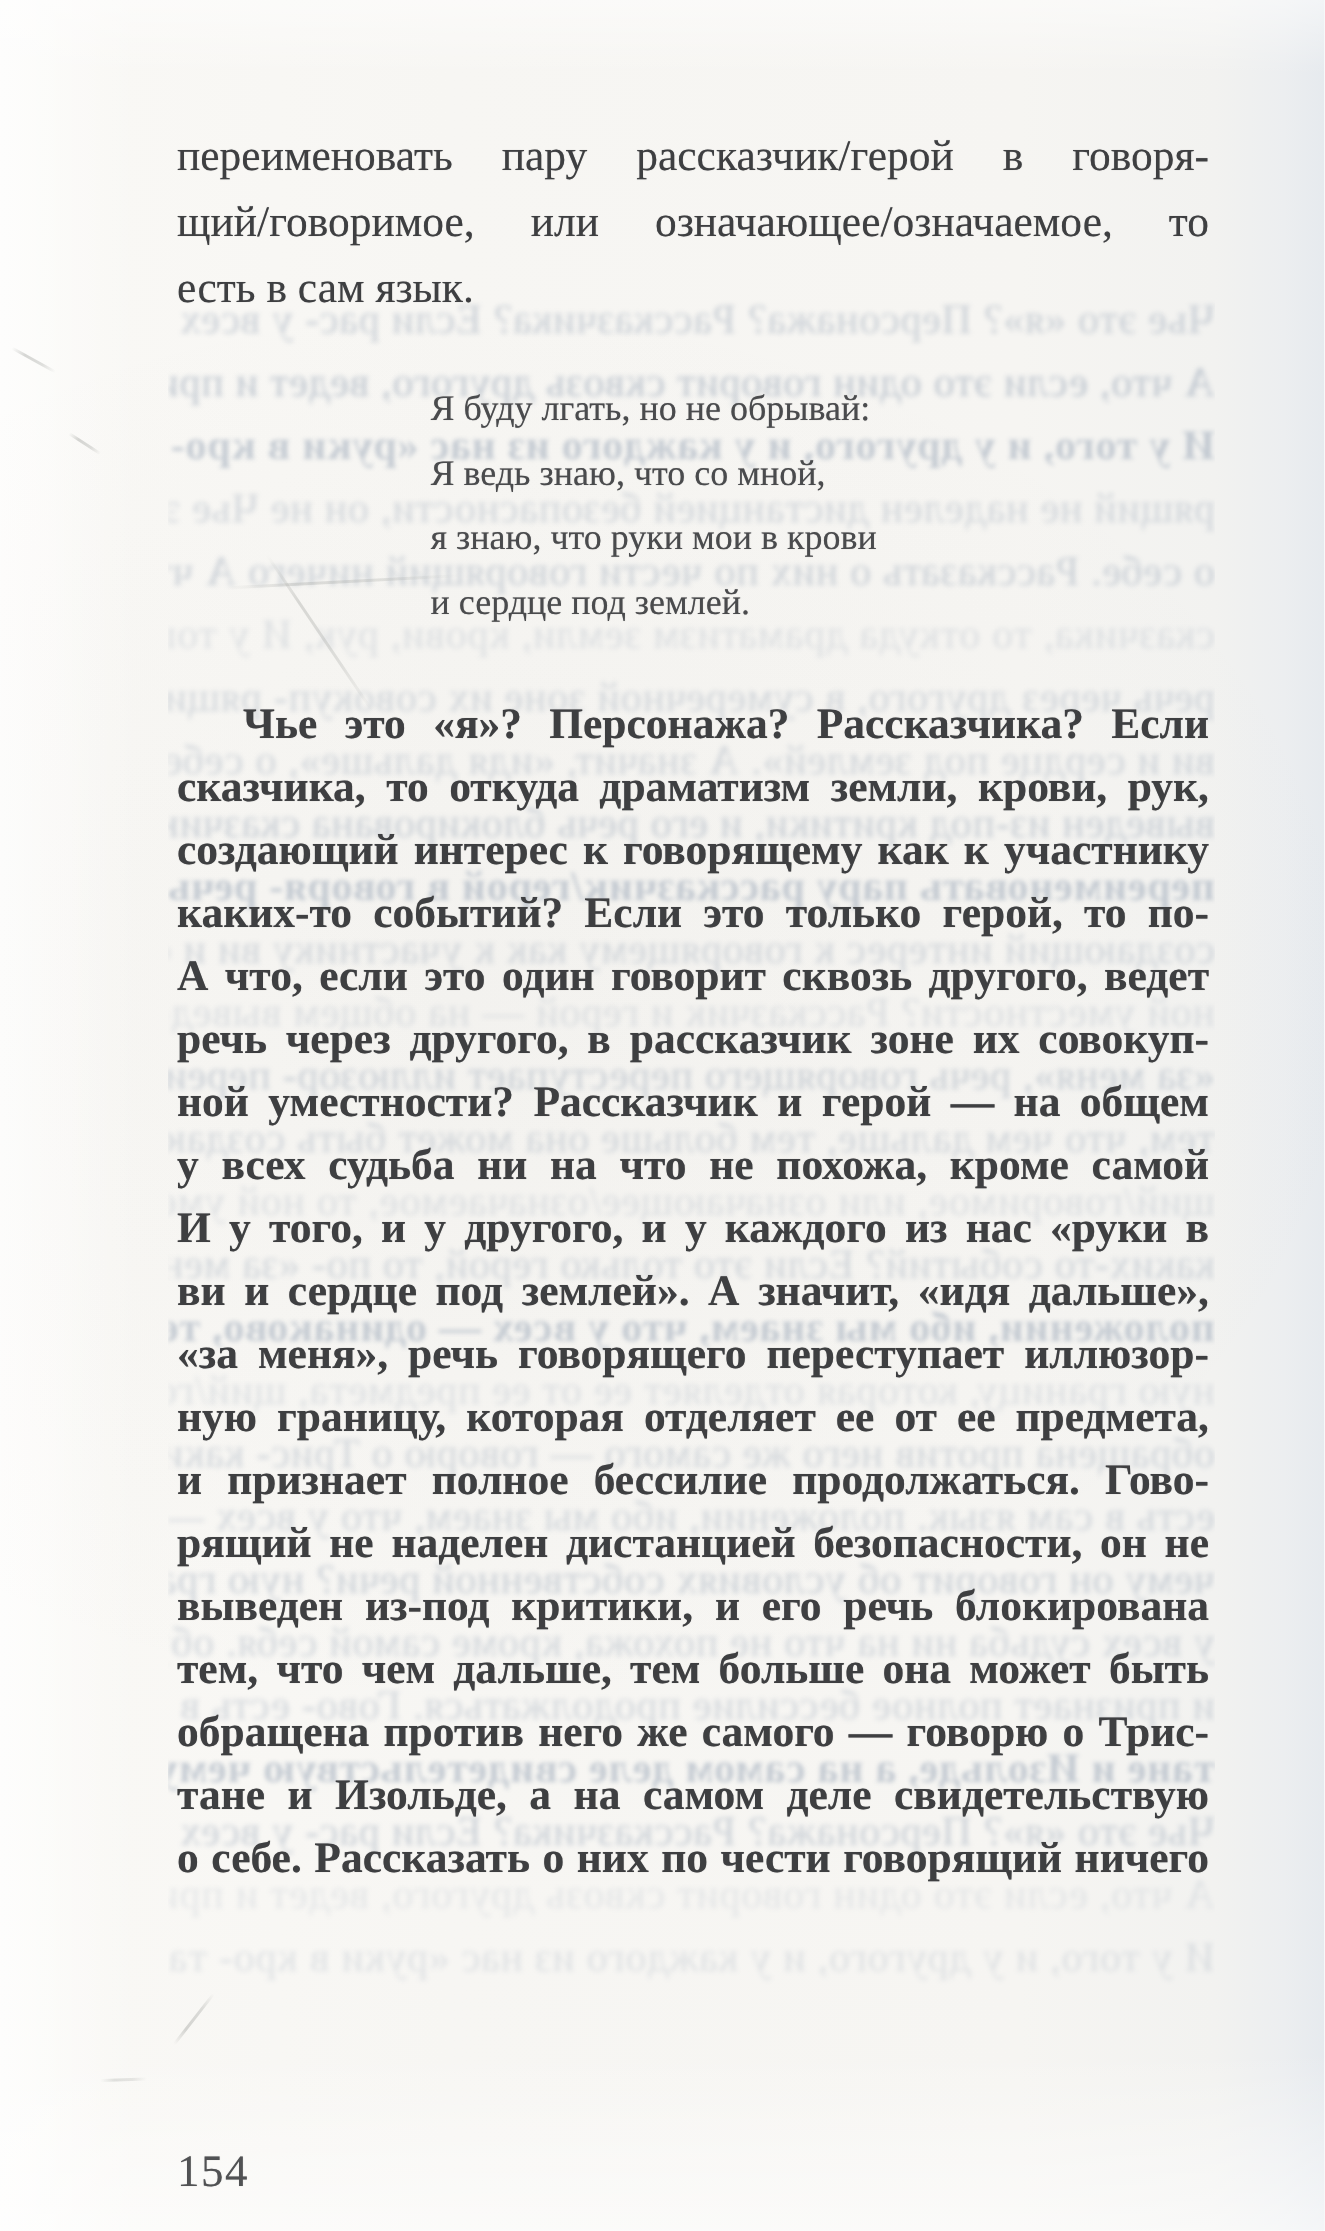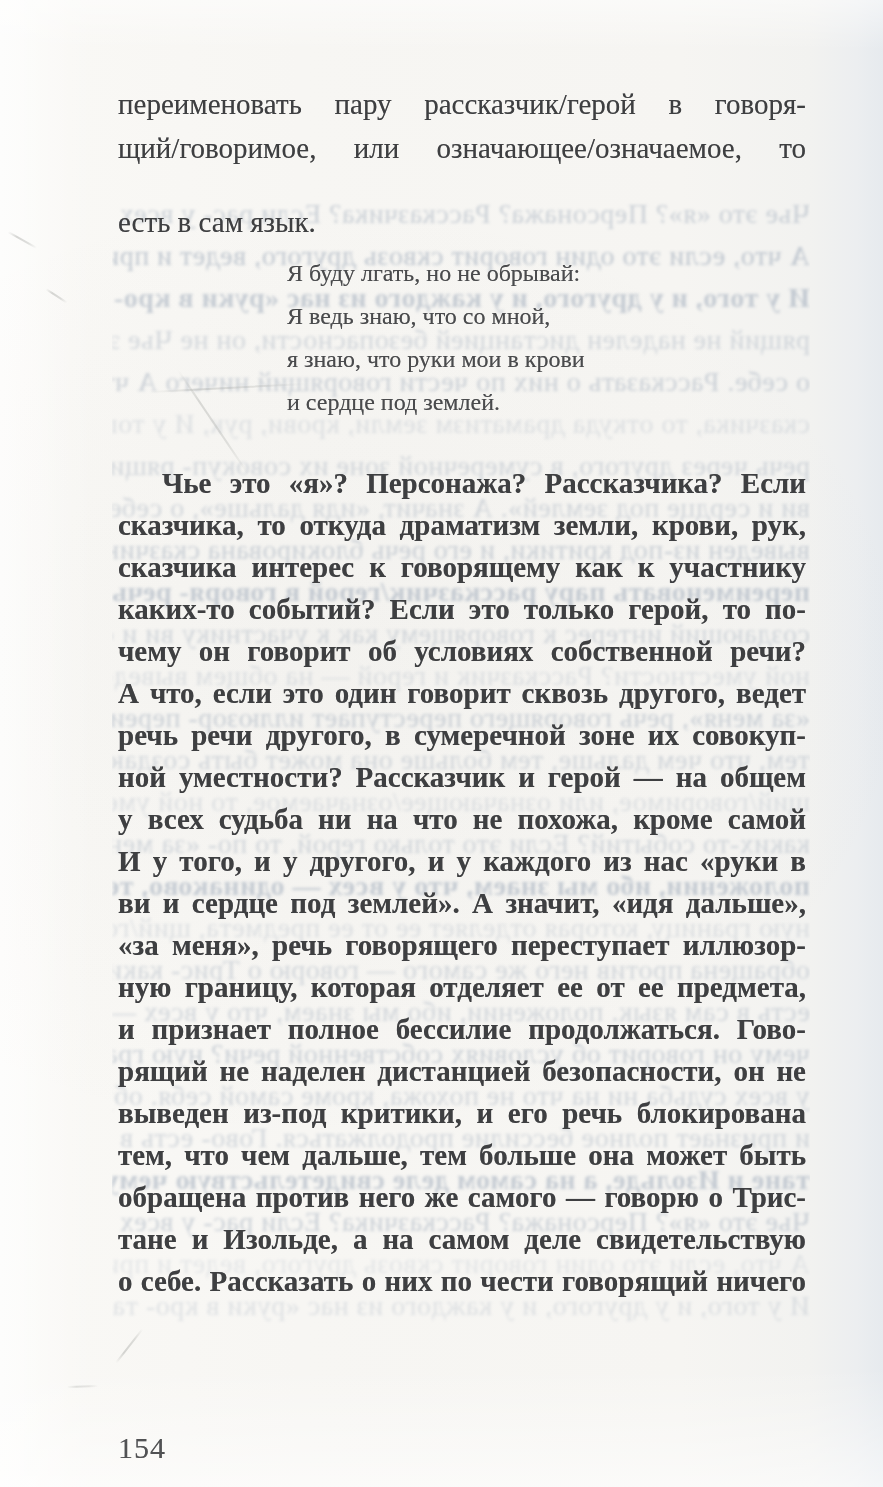--- a/index.html
+++ b/index.html
@@ -56,21 +56,20 @@
   }
   .intro .line {
     height: 44px;
     line-height: 44px;
     font-size: 29px;
     text-align: justify;
     text-align-last: justify;
   }
   .intro.align-last-left .line:last-child {
     text-align-last: left;
-    margin-top: 30px;
   }
   .verse {
     left: 287px;
     width: 480px;
     color: #4a4b4d;
   }
   .verse .line {
     height: 43px;
     line-height: 43px;
     font-size: 24px;
@@ -201,25 +200,24 @@
   <div class="textblock verse" style="top:252px;">
       <div class="line">Я буду лгать, но не обрывай:</div>
       <div class="line">Я ведь знаю, что со мной,</div>
       <div class="line">я знаю, что руки мои в крови</div>
       <div class="line">и сердце под землей.</div>
     </div>
 
   <div class="textblock main indent-first" style="top:462px;font-weight:bold;">
       <div class="line">Чье это «я»? Персонажа? Рассказчика? Если рас-</div>
       <div class="line">сказчика, то откуда драматизм земли, крови, рук,</div>
-      <div class="line">сказчика интерес к говорящему как к участнику</div>
+      <div class="line">создающий интерес к говорящему как к участнику</div>
       <div class="line">каких-то событий? Если это только герой, то по-</div>
-      <div class="line">чему он говорит об условиях собственной речи?</div>
       <div class="line">А что, если это один говорит сквозь другого, ведет</div>
-      <div class="line">речь речи другого, в сумеречной зоне их совокуп-</div>
+      <div class="line">речь через другого, в рассказчик зоне их совокуп-</div>
       <div class="line">ной уместности? Рассказчик и герой — на общем</div>
       <div class="line">у всех судьба ни на что не похожа, кроме самой него.</div>
       <div class="line">И у того, и у другого, и у каждого из нас «руки в кро-</div>
       <div class="line">ви и сердце под землей». А значит, «идя дальше»,</div>
       <div class="line">«за меня», речь говорящего переступает иллюзор-</div>
       <div class="line">ную границу, которая отделяет ее от ее предмета,</div>
       <div class="line">и признает полное бессилие продолжаться. Гово-</div>
       <div class="line">рящий не наделен дистанцией безопасности, он не</div>
       <div class="line">выведен из-под критики, и его речь блокирована</div>
       <div class="line">тем, что чем дальше, тем больше она может быть</div>

